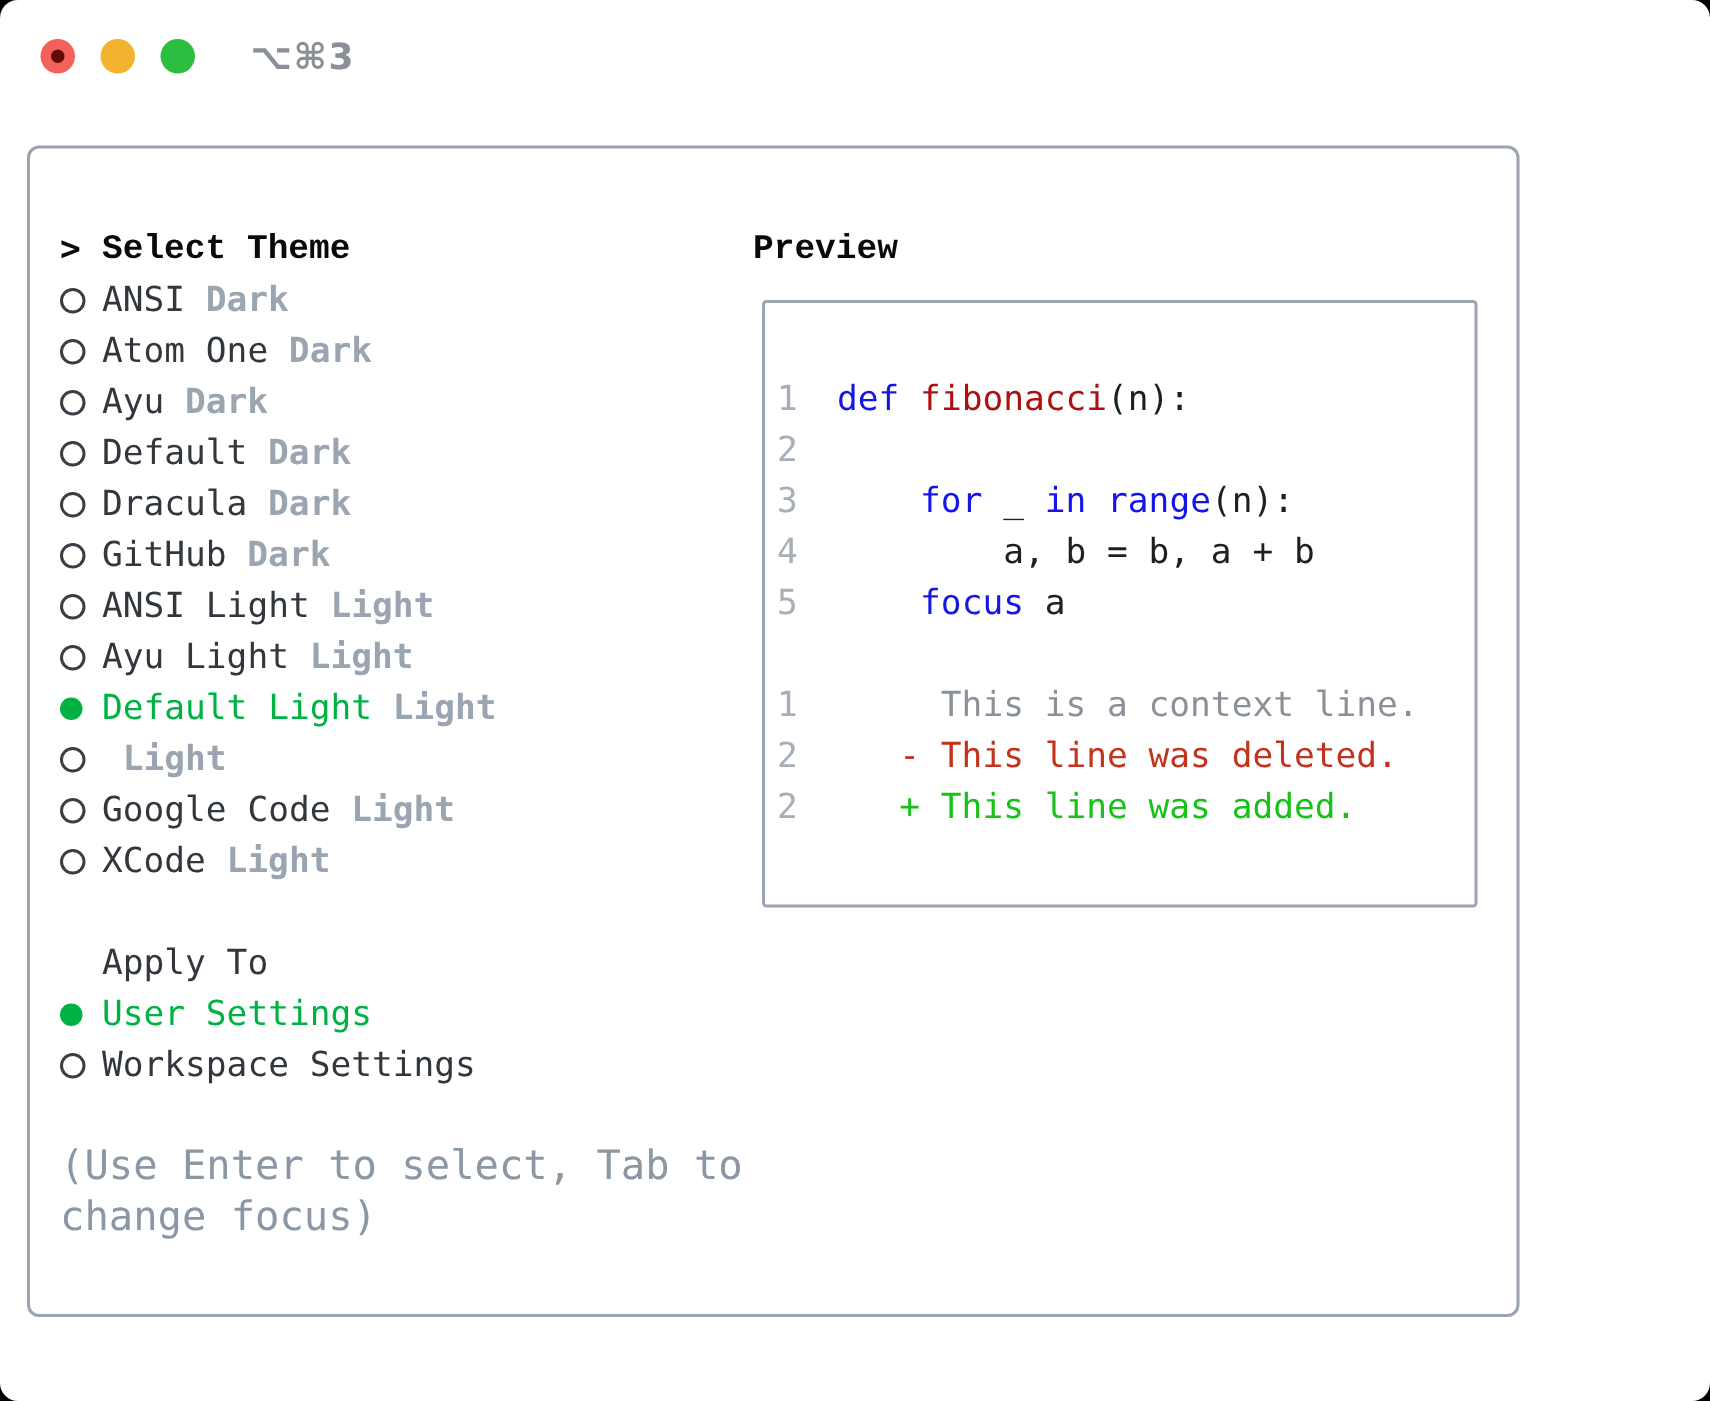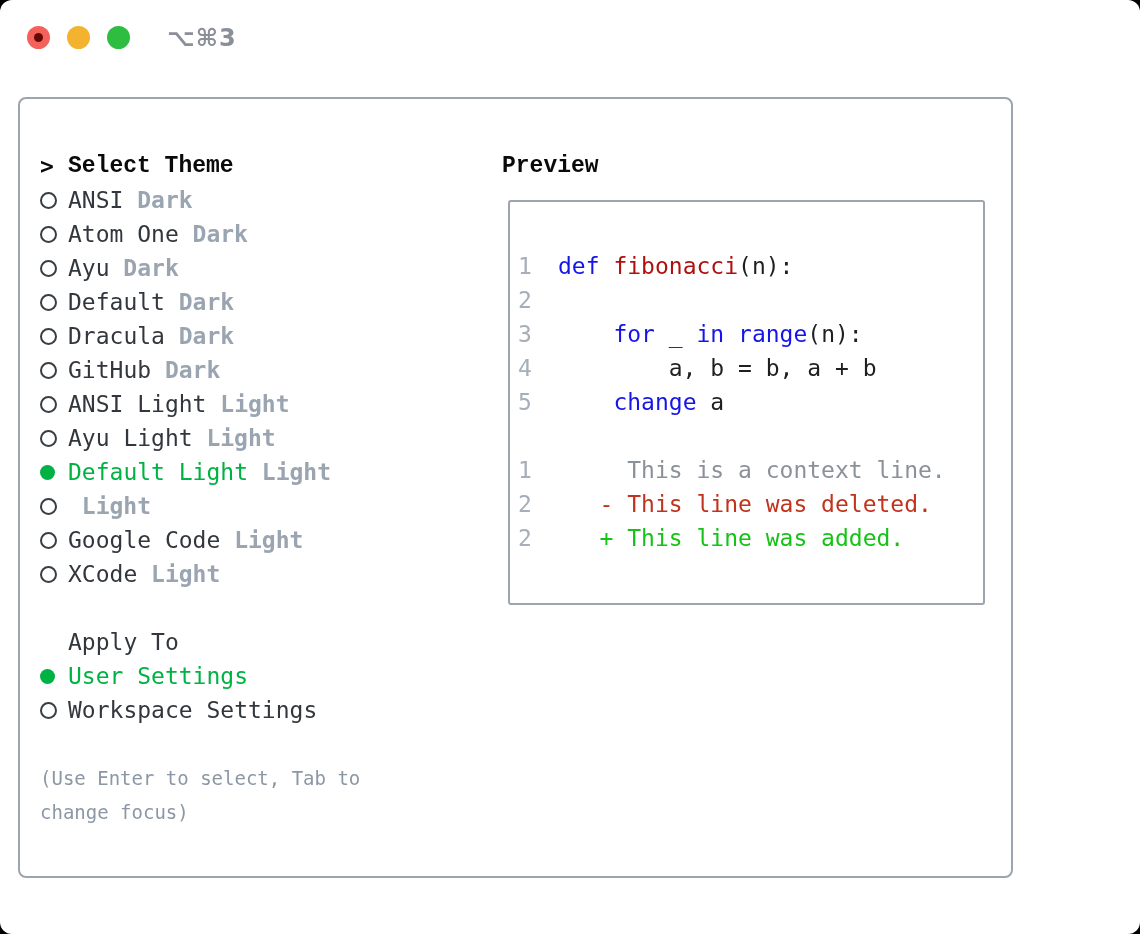--- a/index.html
+++ b/index.html
@@ -32,21 +32,21 @@
   .row{height:34px;line-height:34px;font-size:23px;display:flex;align-items:center;white-space:pre;}
   .prefix{width:28px;flex:none;display:inline-flex;align-items:center;}
   .cursor{font-weight:bold;color:var(--header-black);}
   .header-text{font-weight:bold;color:var(--header-black);font-family:Liberation Mono, monospace;}
   .ring{width:13px;height:13px;border:2px solid var(--ring-color);border-radius:50%;}
   .dotfill{width:15px;height:15px;border-radius:50%;background:var(--select-green);}
   .item-name{color:var(--item-dark);}
   .item-name.selected{color:var(--select-green);}
   .item-variant{color:var(--suffix-gray);margin-left:0.6em;font-weight:bold;}
   .spacer{height:34px;}
-  .help-line{height:34px;line-height:34px;font-size:19px;color:var(--help-gray);white-space:pre;}
+  .help-line{height:34px;line-height:34px;font-size:27px;color:var(--help-gray);white-space:pre;}
   
   .preview-box{
     box-sizing:border-box;margin-left:6px;margin-top:17px;
     width:477px;height:405px;border:2px solid var(--panel-border);border-radius:3px;
     padding:47px 0 0 8px;overflow:hidden;
   }
   .code-row{height:34px;line-height:34px;font-size:23px;display:flex;white-space:pre;}
   .lnum{width:40px;flex:none;color:var(--line-num);}
   .code{color:var(--code-black);}
   .c-k{color:var(--keyword-blue);}
@@ -115,21 +115,21 @@
     <div class="right-col">
       <div class="row">
         <span class="header-text">Preview</span>
       </div>
       <div class="preview-box">
         <div id="code-lines">
             <div class="code-row"><span class="lnum">1</span><span class="code"><span class="c-k">def</span><span> </span><span class="c-f">fibonacci</span><span>(n):</span></span></div>
             <div class="code-row"><span class="lnum">2</span></div>
             <div class="code-row"><span class="lnum">3</span><span class="code"><span>    </span><span class="c-k">for</span><span> _ </span><span class="c-k">in</span><span> </span><span class="c-k">range</span><span>(n):</span></span></div>
             <div class="code-row"><span class="lnum">4</span><span class="code"><span>        a, b = b, a + b</span></span></div>
-            <div class="code-row"><span class="lnum">5</span><span class="code"><span>    </span><span class="c-k">change</span><span> a</span></span></div>
+            <div class="code-row"><span class="lnum">5</span><span class="code"><span>    </span><span class="c-k">focus</span><span> a</span></span></div>
             <div class="code-row"><span class="lnum"></span><span class="code"></span></div>
             <div class="code-row"><span class="lnum">1</span><span class="code"><span class="c-ctx">     This is a context line.</span></span></div>
             <div class="code-row"><span class="lnum">2</span><span class="code"><span class="c-del">   - This line was deleted.</span></span></div>
             <div class="code-row"><span class="lnum">2</span><span class="code"><span class="c-add">   + This line was added.</span></span></div>
           </div>
       </div>
     </div>
 
   </div>
 </div>

